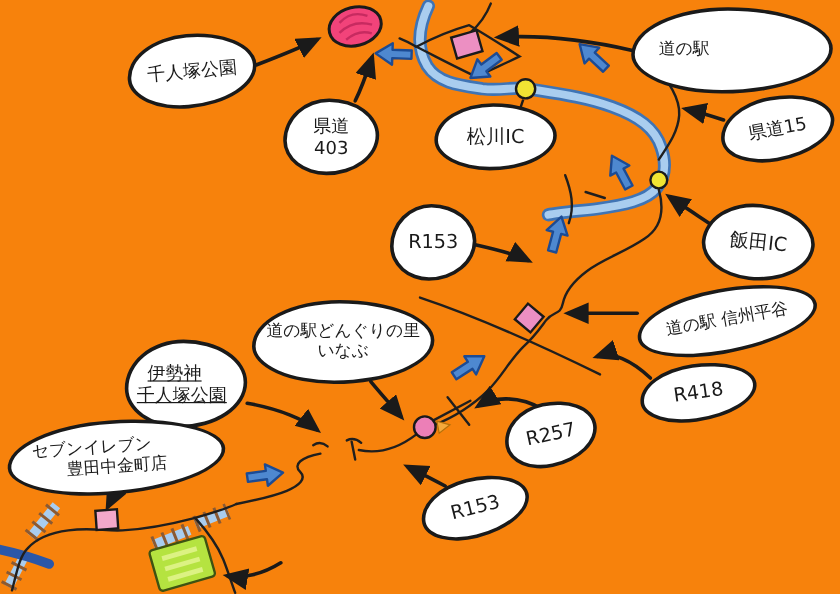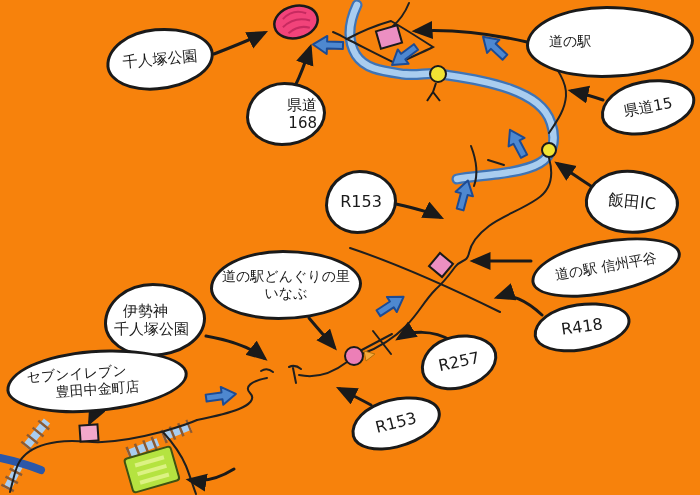--- a/index.html
+++ b/index.html
@@ -121,25 +121,28 @@
       <path d="M 234,469 C 218,479 202,482 190,480" marker-end="url(#ah)"></path>
       <path d="M 452,341 C 432,329 410,331 399,338" marker-end="url(#ah)"></path>
       <path d="M 371,405 C 358,398 348,393 340,389" marker-end="url(#ah)"></path>
     </g>
   </svg>
 
   <div class="bubble" style="left:106px;top:28px;width:108px;height:62px;transform:rotate(-5deg);">
     <span>千人塚公園</span>
   </div>
 
-  <div class="bubble" style="left:246px;top:82px;width:80px;height:64px;align-items:flex-end;">
+  <div class="bubble" style="left:236px;top:82px;width:80px;height:64px;">
     <span>県道</span>
-    <span class="l2">168</span>
+    <span class="l2">403</span>
   </div>
 
+  <div class="bubble lg" style="left:362px;top:86px;width:102px;height:56px;">
+    <span>松川IC</span>
+  </div>
 
   <div class="bubble md" style="left:526px;top:6px;width:168px;height:72px;">
     <span style="align-self:flex-start;padding-left:14px;">道の駅</span>
   </div>
 
   <div class="bubble" style="left:600px;top:80px;width:96px;height:54px;transform:rotate(-10deg);">
     <span>県道15</span>
   </div>
 
   <div class="bubble lg" style="left:325px;top:170px;width:72px;height:64px;">
@@ -156,21 +159,21 @@
 
   <div class="bubble lg" style="left:533px;top:303px;width:98px;height:48px;transform:rotate(-8deg);">
     <span>R418</span>
   </div>
 
   <div class="bubble md" style="left:210px;top:250px;width:152px;height:70px;align-items:center;">
     <span>道の駅どんぐりの里</span>
     <span class="l2">いなぶ</span>
   </div>
 
-  <div class="bubble" style="left:104px;top:283px;width:102px;height:74px;">
+  <div class="bubble" style="left:104px;top:283px;width:102px;height:74px;text-decoration:underline;">
     <span style="align-self:flex-start;padding-left:10px;">伊勢神</span>
     <span class="l2" style="align-self:flex-end;padding-right:8px;">千人塚公園</span>
   </div>
 
   <div class="bubble md" style="left:6px;top:350px;width:182px;height:62px;transform:rotate(-4deg);">
     <span style="align-self:flex-start;padding-left:12px;">セブンイレブン</span>
     <span class="l2">豊田中金町店</span>
   </div>
 
 

